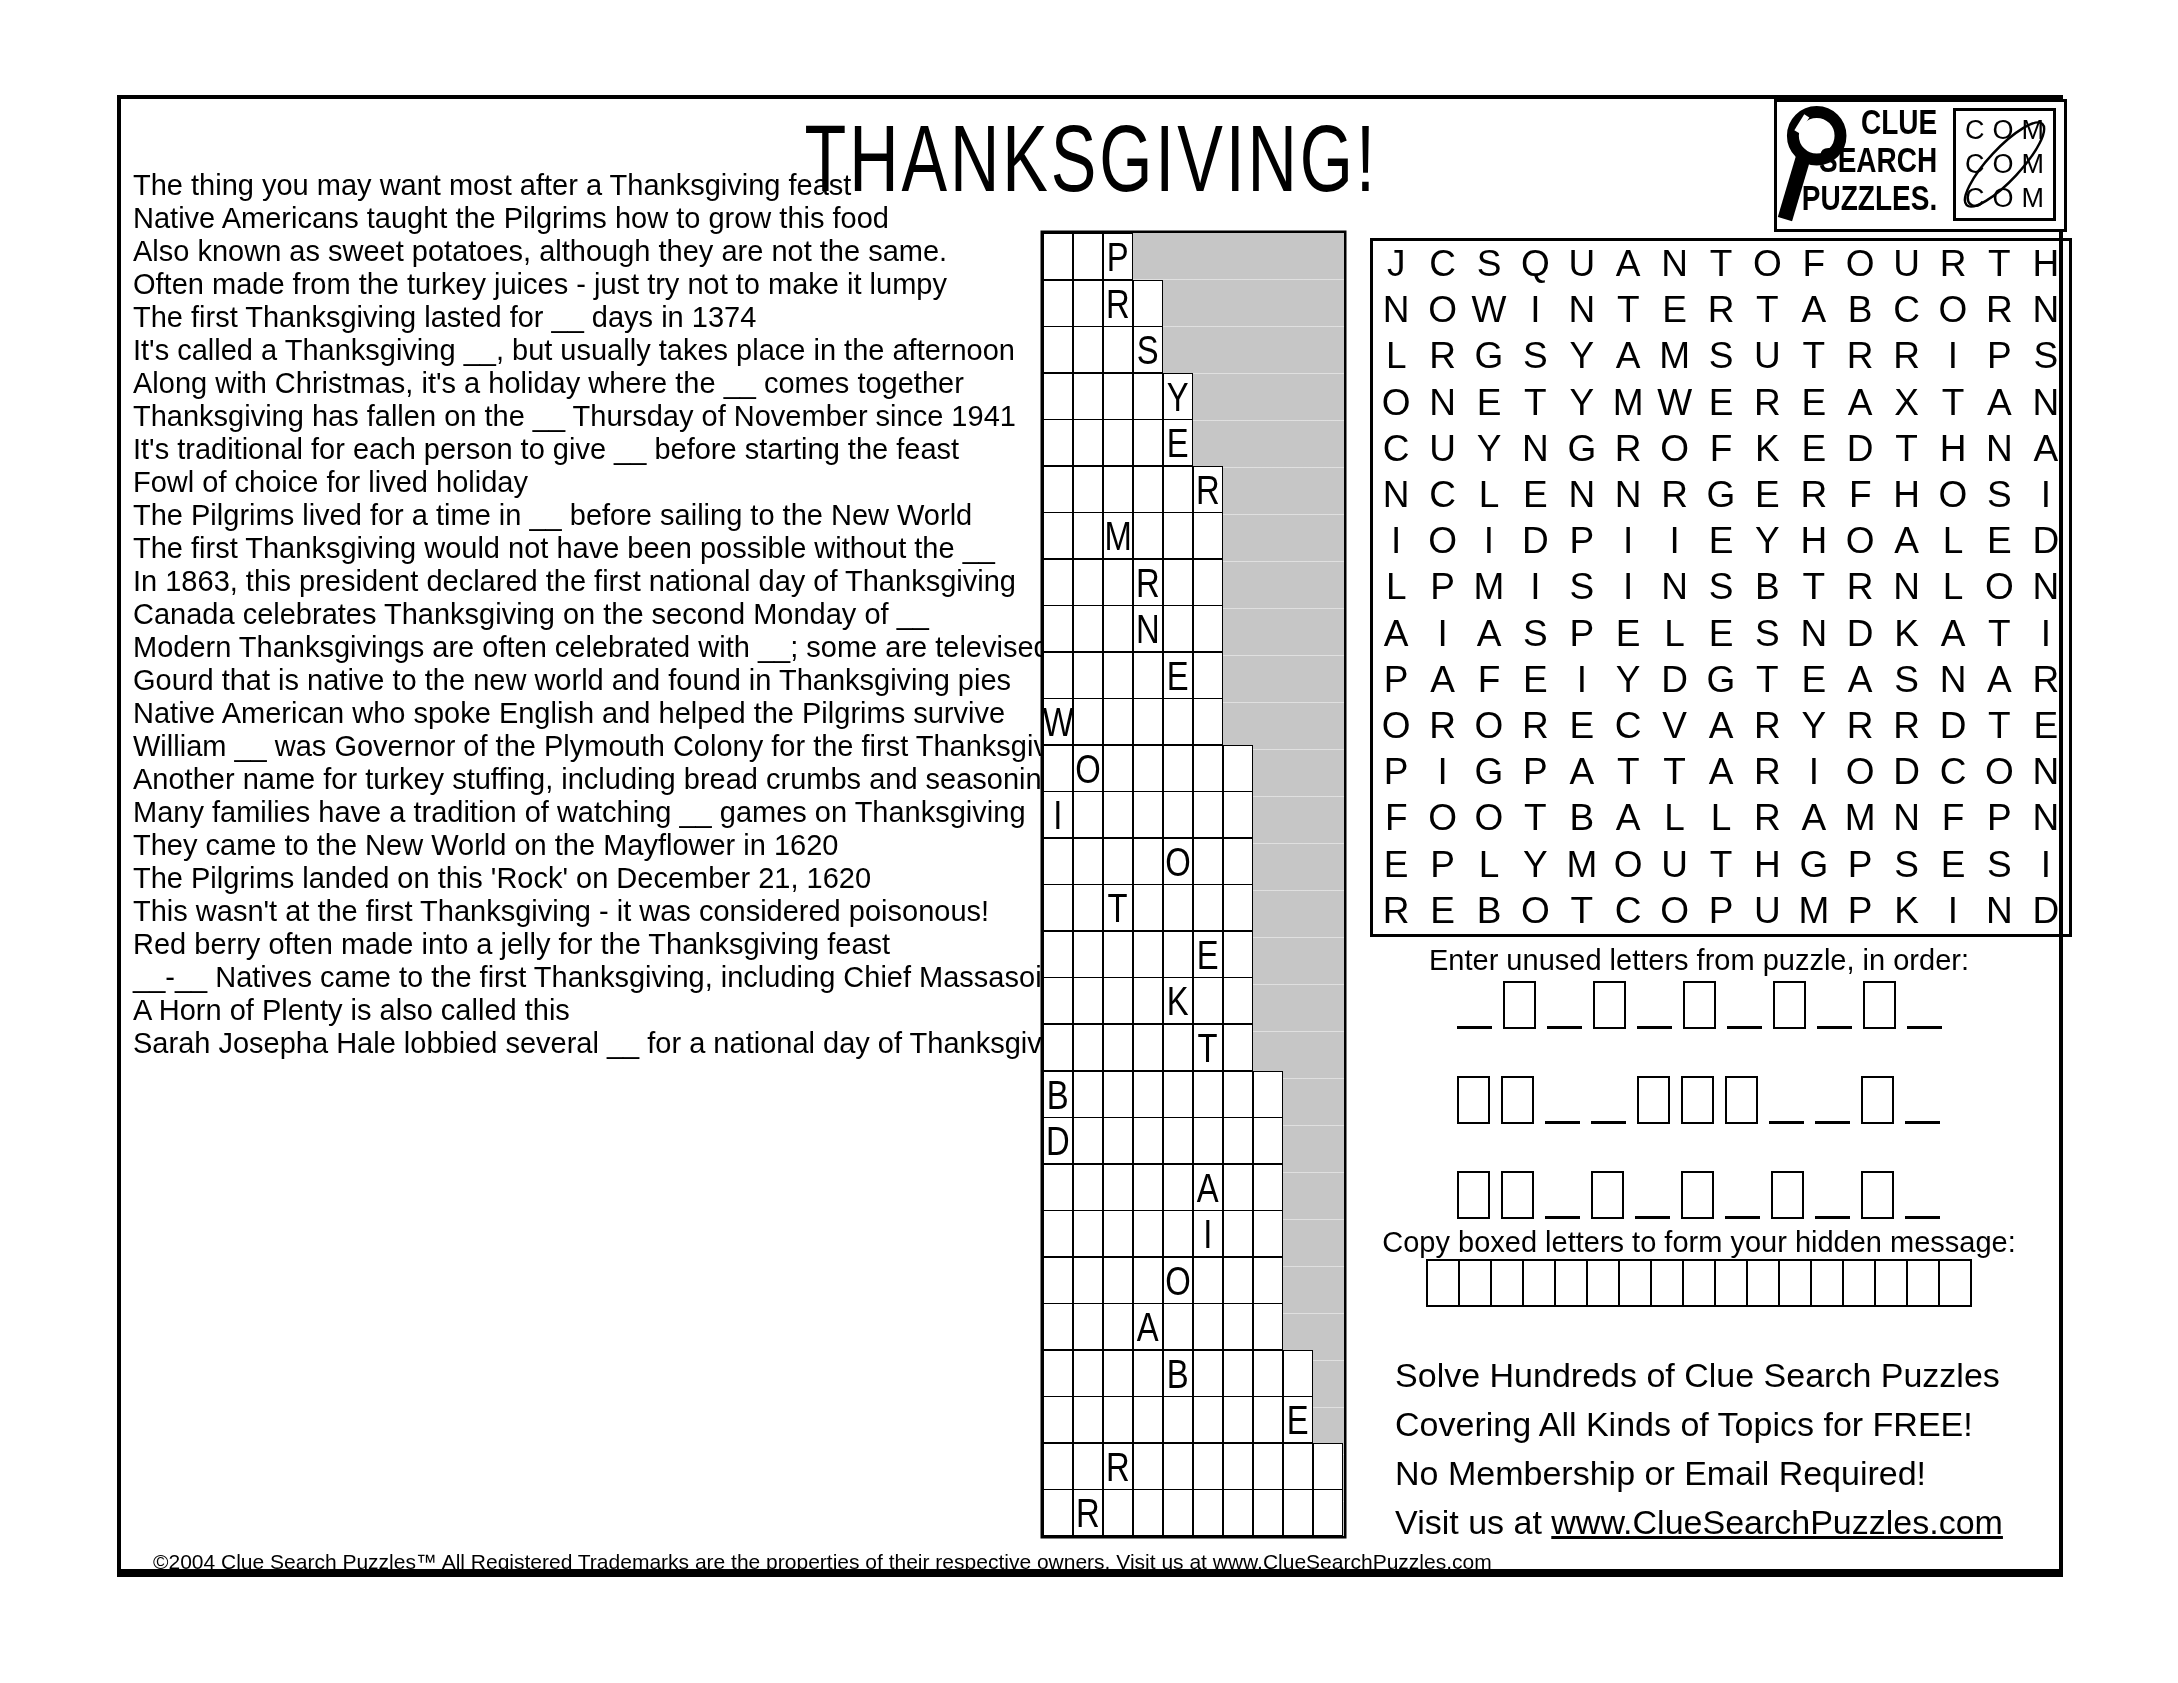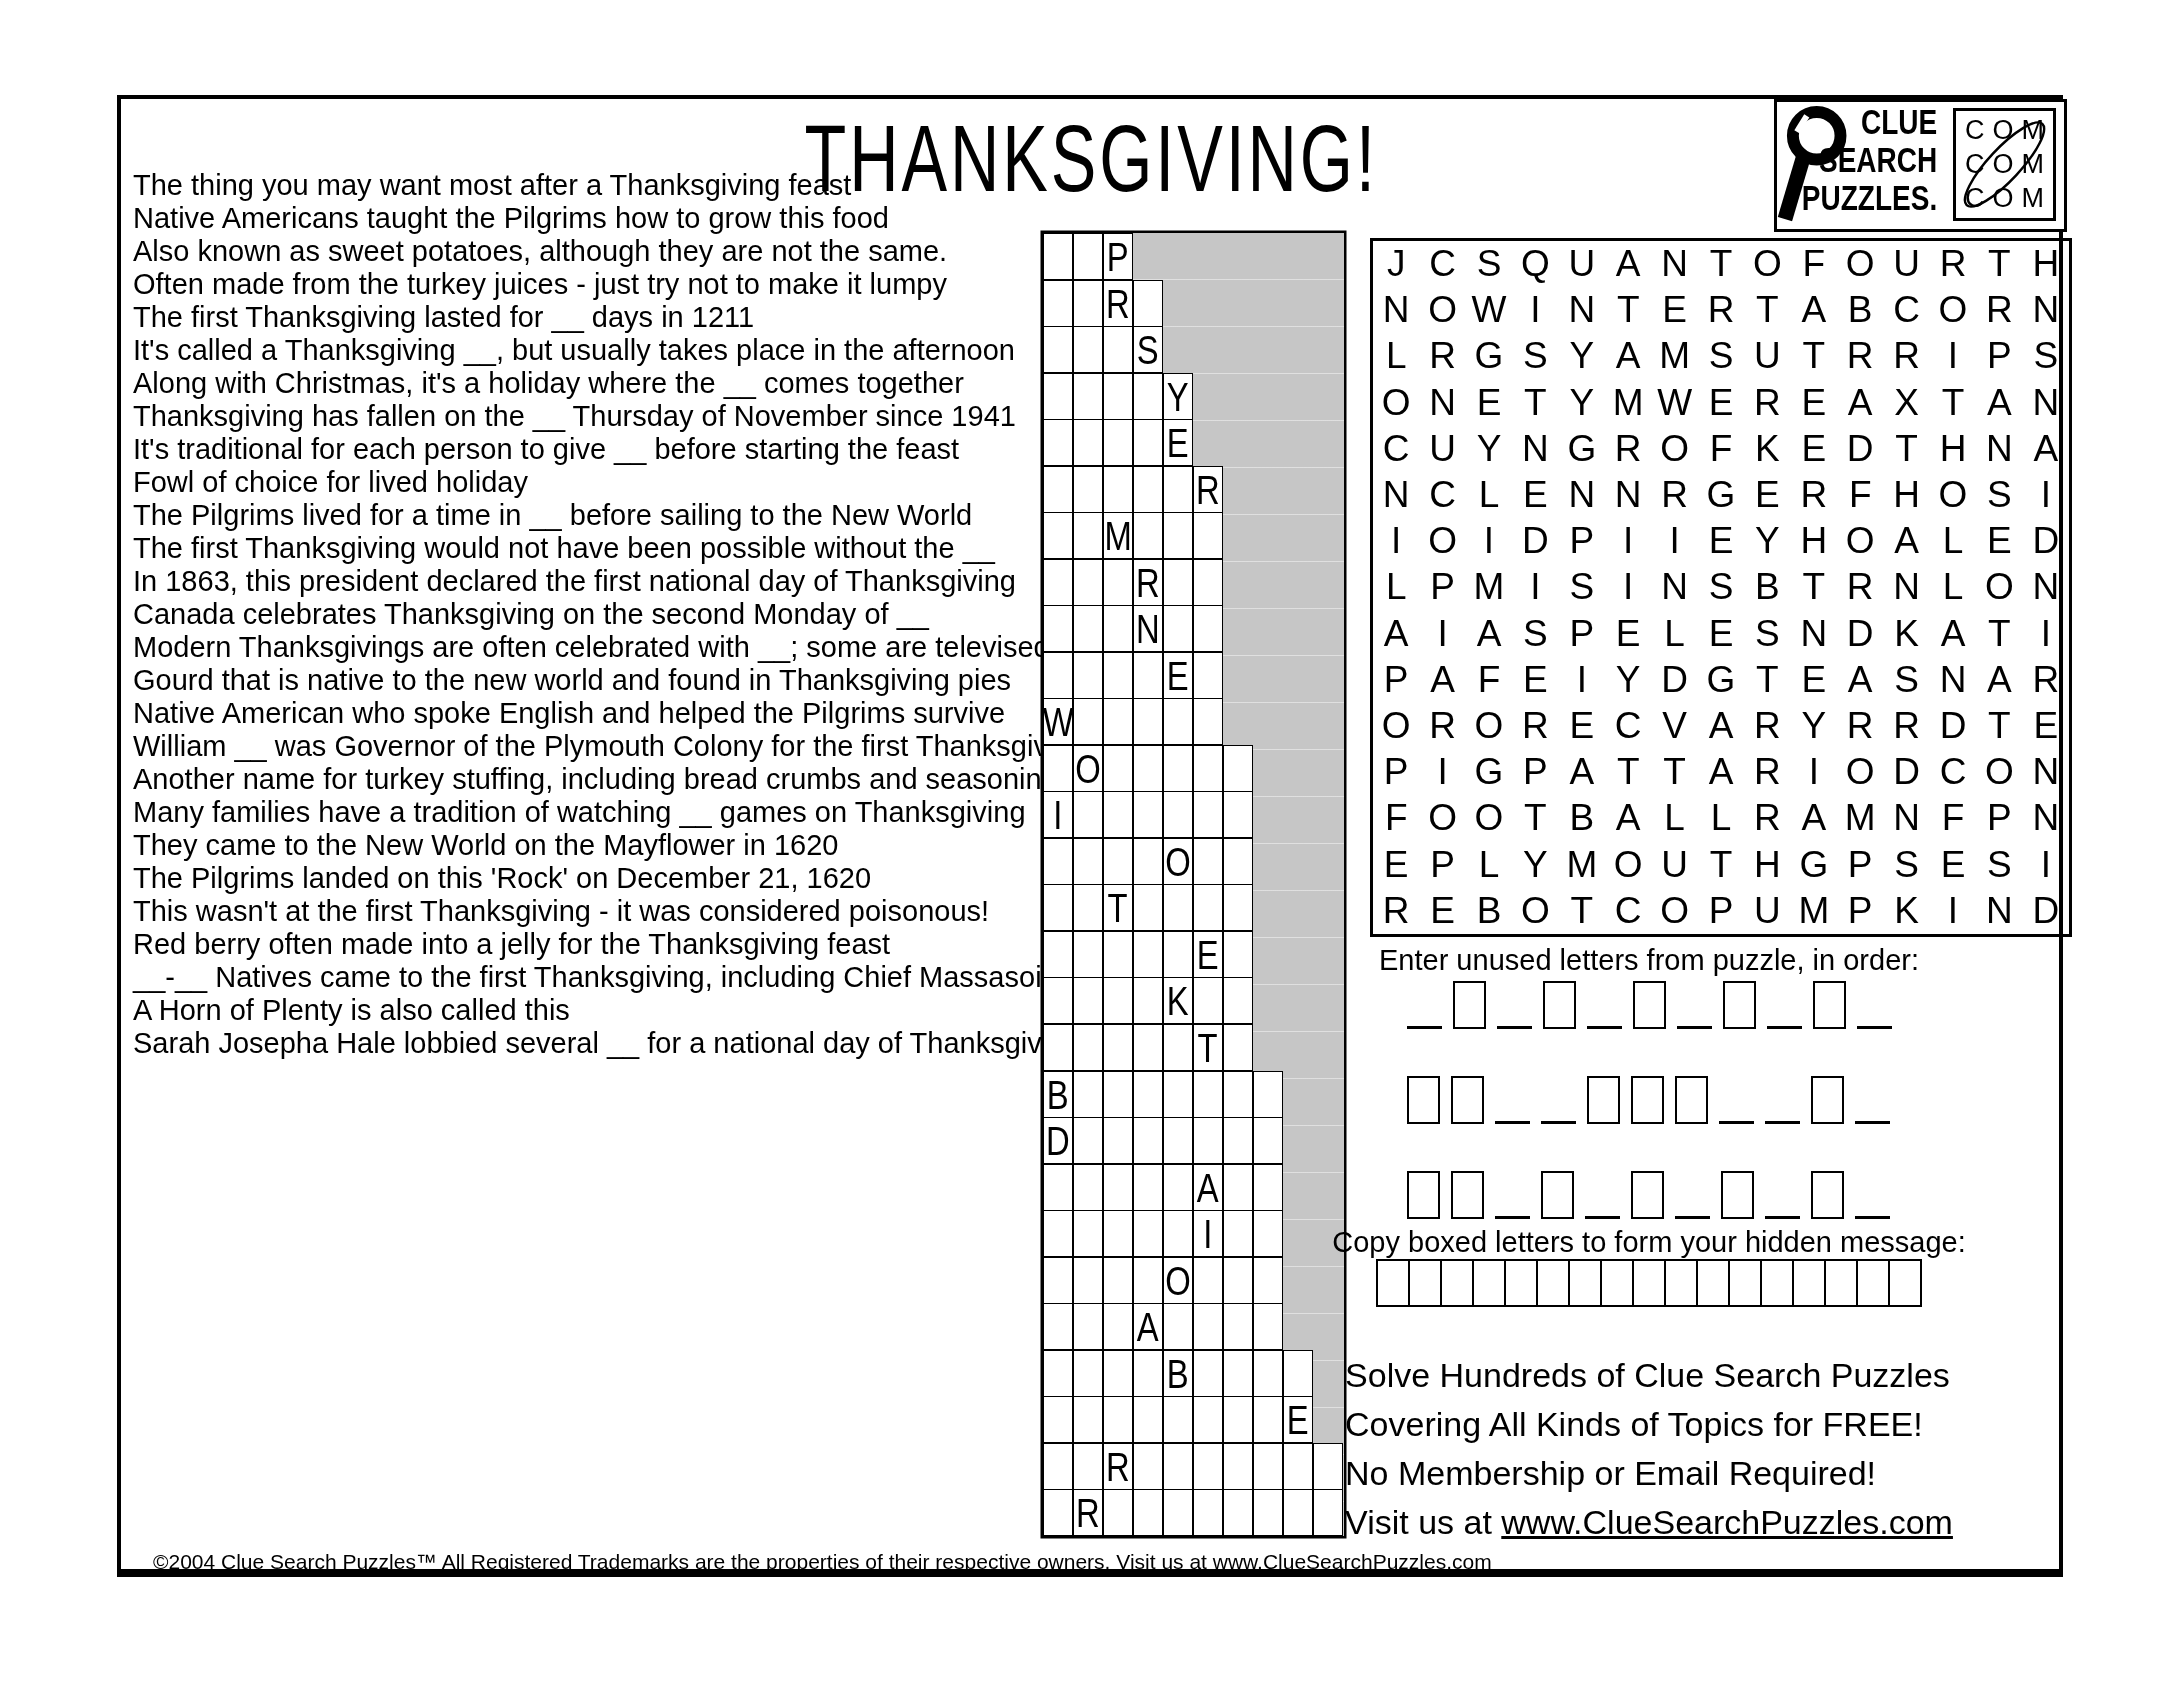--- a/index.html
+++ b/index.html
@@ -33,21 +33,21 @@
   .cw-row{position:absolute;left:0;display:flex;}
   .cw-cell{width:30px;height:47px;background:#fff;border:1px solid #000;box-sizing:border-box;
        display:flex;align-items:center;justify-content:center;flex:0 0 auto;}
   .cw-cell span{font-size:41px;line-height:41px;transform:scaleX(.8);padding-top:2px;}
   
   .wordsearch{position:absolute;left:1370px;top:238px;width:702px;height:699px;
        border:3px solid #000;box-sizing:border-box;display:grid;
        grid-template-columns:repeat(15,1fr);grid-template-rows:repeat(15,1fr);}
   .ws-cell{display:flex;align-items:center;justify-content:center;font-size:37px;}
   
-  .rightcol{position:absolute;left:1298px;top:943px;width:702px;display:flex;
+  .rightcol{position:absolute;left:1348px;top:943px;width:702px;display:flex;
        flex-direction:column;align-items:center;}
   .sec-label{font-size:29px;line-height:34px;white-space:nowrap;}
   .slot-row{display:flex;gap:11px;height:48px;margin-top:47px;}
   .slot-row.first{margin-top:4px;}
   .slot-u{width:35px;height:48px;border-bottom:3px solid #000;box-sizing:border-box;}
   .slot-b{width:33px;height:48px;border:2.5px solid #000;box-sizing:border-box;}
   .copy-label{margin-top:6px;}
   .hm-row{display:flex;margin-top:0px;}
   .hm-cell{width:34px;height:48px;border:2px solid #000;box-sizing:border-box;margin-left:-2px;}
   .hm-cell:first-child{margin-left:0;}
@@ -97,21 +97,21 @@
   <svg class="com-oval" width="103" height="113" viewBox="0 0 104 114">
     <ellipse cx="52" cy="57" rx="56" ry="16" fill="none" stroke="#000" stroke-width="2.5" transform="rotate(-47 52 57)"></ellipse>
   </svg>
 </div>
 
 <div class="clues">
     <div class="clue">The thing you may want most after a Thanksgiving feast</div>
     <div class="clue">Native Americans taught the Pilgrims how to grow this food</div>
     <div class="clue">Also known as sweet potatoes, although they are not the same.</div>
     <div class="clue">Often made from the turkey juices - just try not to make it lumpy</div>
-    <div class="clue">The first Thanksgiving lasted for __ days in 1211</div>
+    <div class="clue">The first Thanksgiving lasted for __ days in 1374</div>
     <div class="clue">It's called a Thanksgiving __, but usually takes place in the afternoon</div>
     <div class="clue">Along with Christmas, it's a holiday where the __ comes together</div>
     <div class="clue">Thanksgiving has fallen on the __ Thursday of November since 1941</div>
     <div class="clue">It's traditional for each person to give __ before starting the feast</div>
     <div class="clue">Fowl of choice for lived holiday</div>
     <div class="clue">The Pilgrims lived for a time in __ before sailing to the New World</div>
     <div class="clue">The first Thanksgiving would not have been possible without the __</div>
     <div class="clue">In 1863, this president declared the first national day of Thanksgiving</div>
     <div class="clue">Canada celebrates Thanksgiving on the second Monday of __</div>
     <div class="clue">Modern Thanksgivings are often celebrated with __; some are televised</div>

